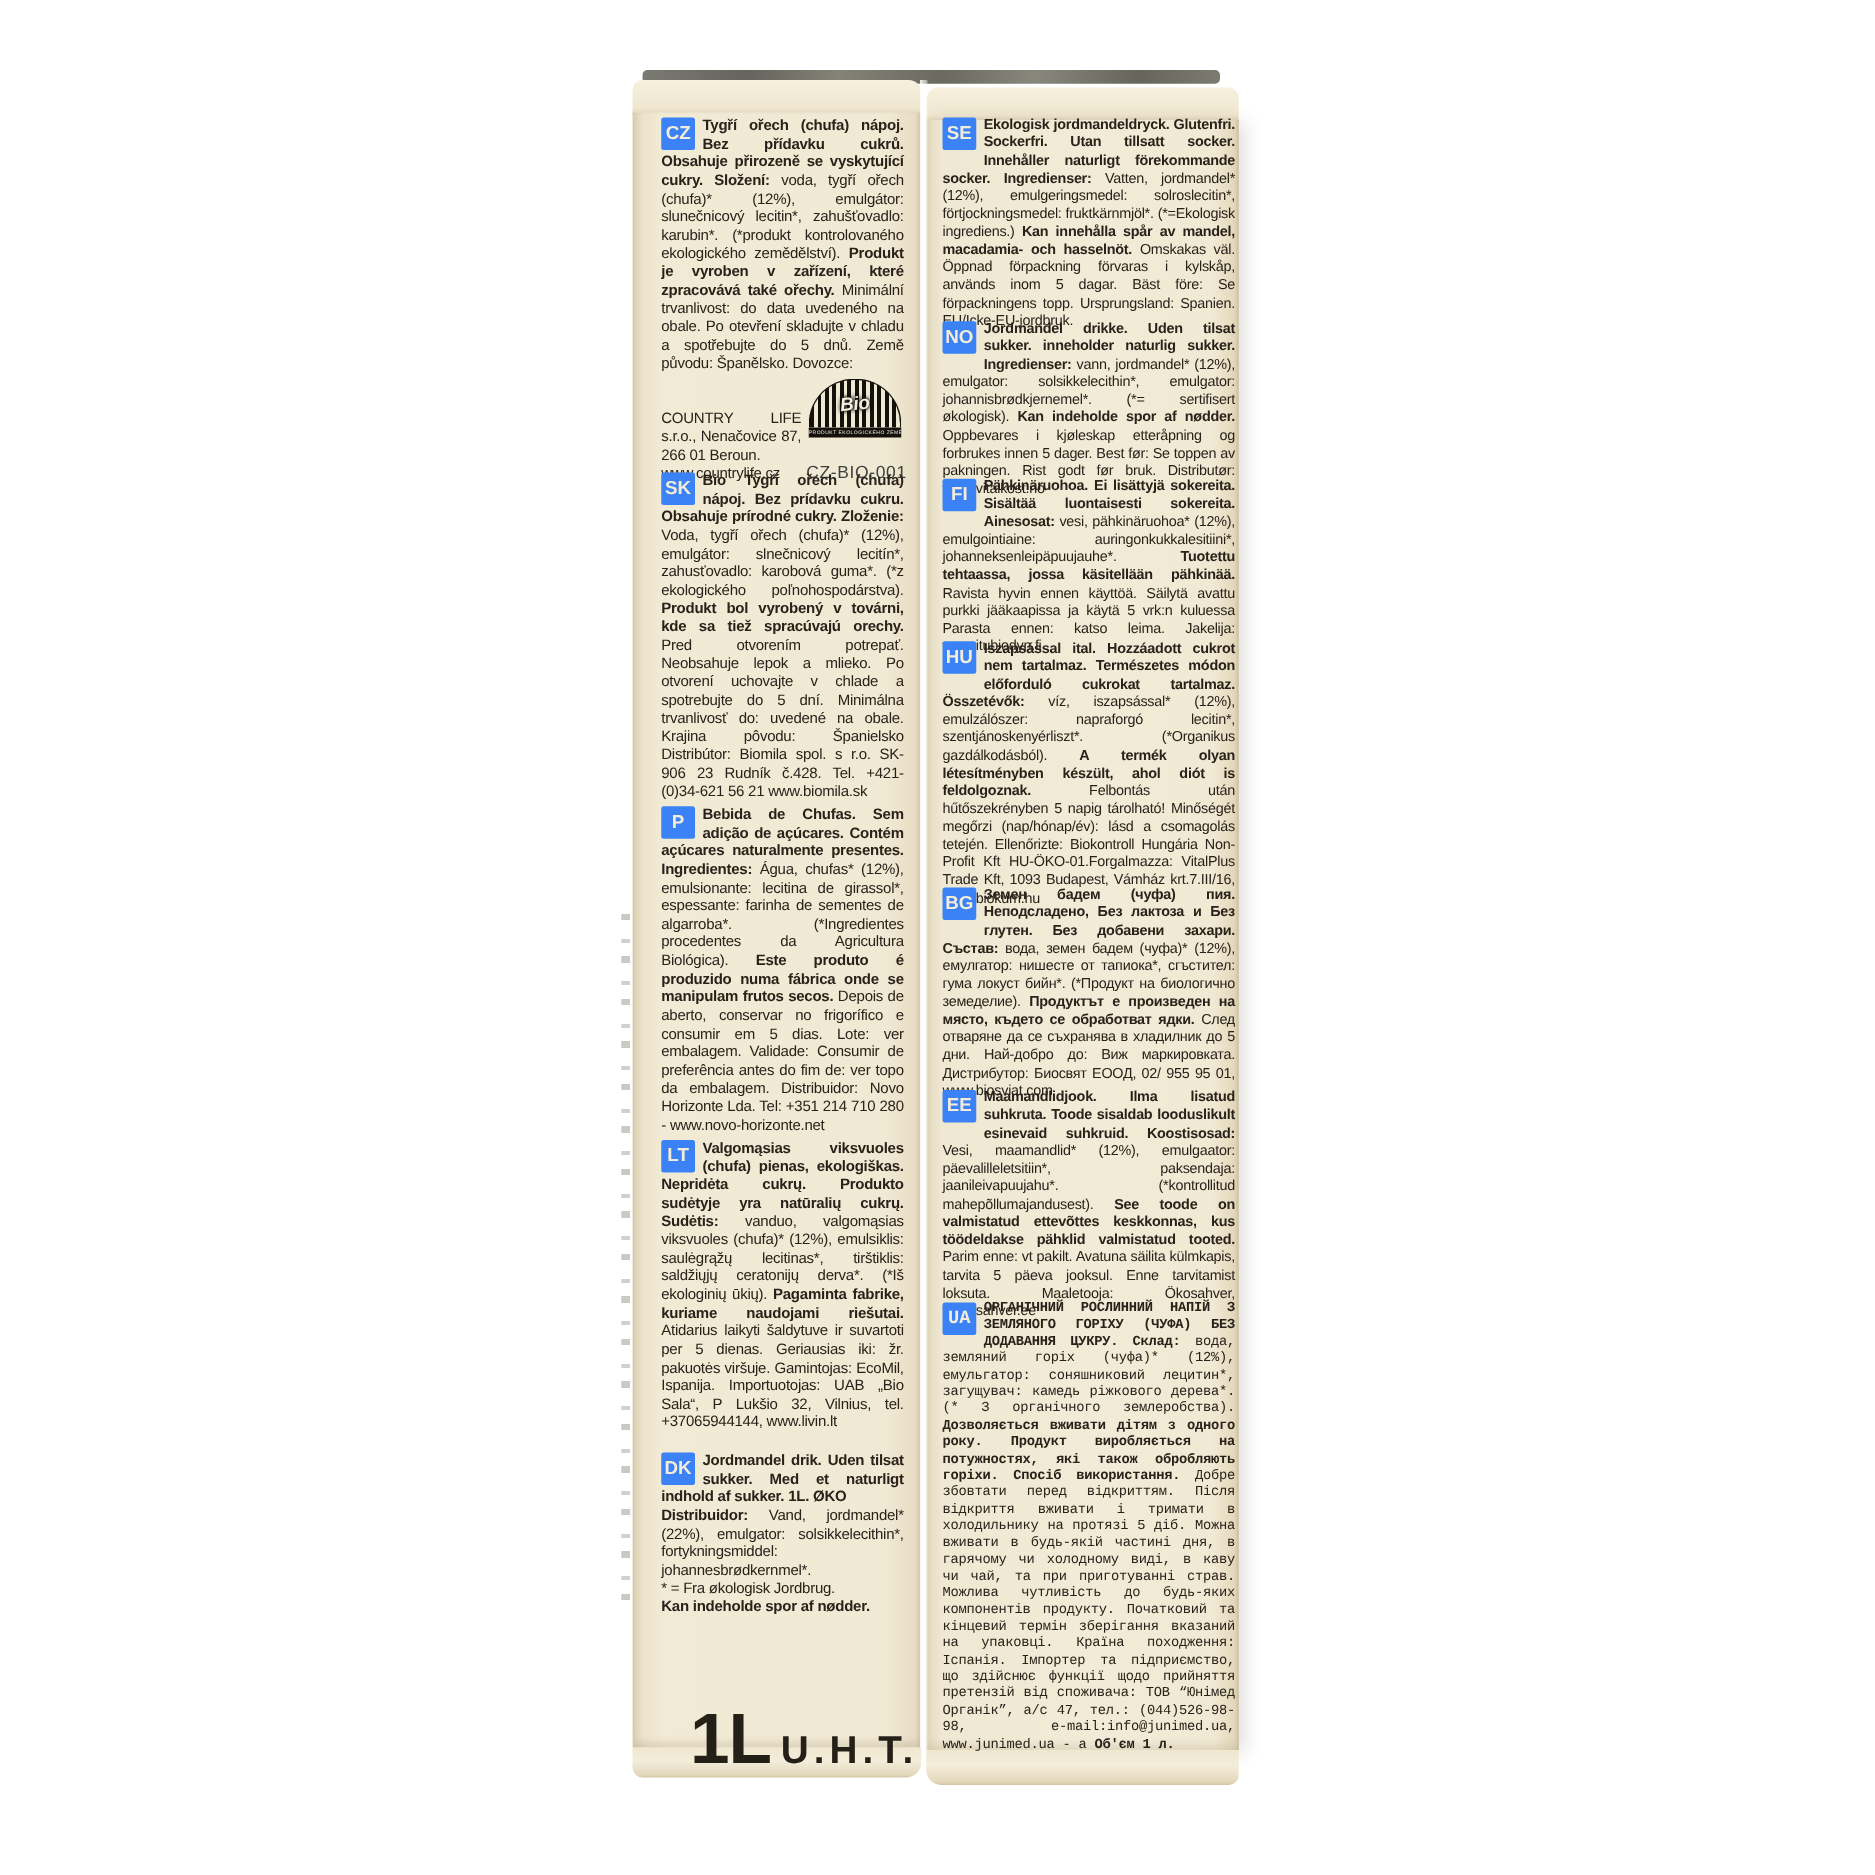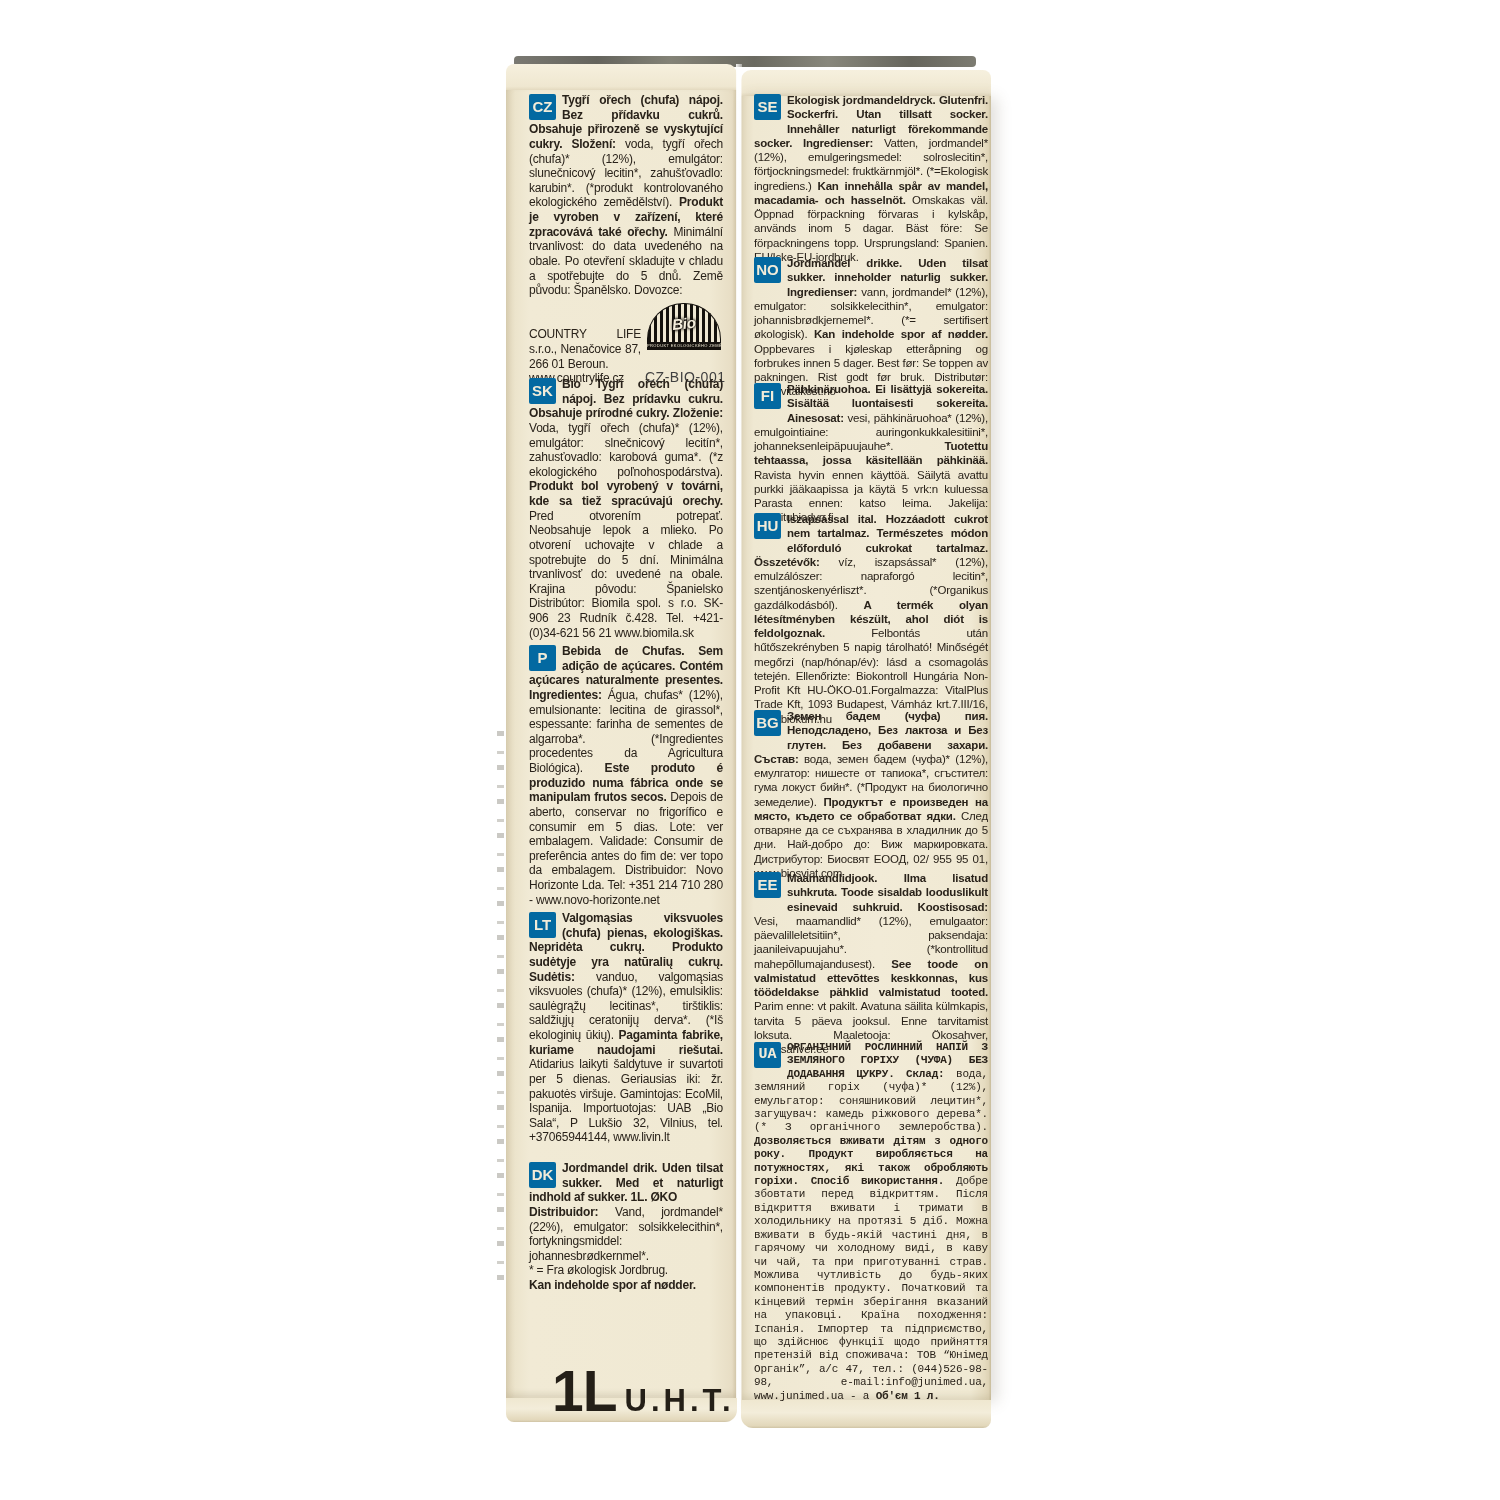--- a/index.html
+++ b/index.html
@@ -26,21 +26,21 @@
   .fold-bot.l{left:506px;top:1398px;width:231px;height:24px;border-radius:0 0 12px 8px;}
   .fold-bot.r{left:741px;top:1400px;width:250px;height:28px;border-radius:0 0 8px 12px;}
   
   .edge-marks{position:absolute;left:497px;top:720px;width:7px;height:560px;opacity:.45;
     background:repeating-linear-gradient(0deg,#8a877c 0 5px,transparent 5px 16px,#9a978c 16px 19px,transparent 19px 34px);}
   
   .block{position:absolute;text-align:justify;line-height:1.22;letter-spacing:-0.2px;}
   .block.colL{left:529px;width:194px;font-size:12px;}
   .block.colR{left:754px;width:234px;font-size:11.5px;line-height:1.24;}
   .block.ua{font-size:11px;line-height:1.22;font-family:Liberation Mono, monospace;}
-  .badge{float:left;width:27px;height:26px;margin:1px 6px 2px 0;background:#0369a1;color:#f2ecd9;
+  .badge{float:left;width:27px;height:26px;margin:1px 6px 2px 0;background:#3b82f6;color:#f2ecd9;
     font-weight:700;font-size:15px;line-height:26px;text-align:center;border-radius:2px;letter-spacing:0;}
   .btxt{white-space:pre-line;}
   .b{font-weight:700;}
   
   .cz-footer{display:flex;justify-content:space-between;align-items:flex-end;margin-top:1px;}
   .cz-addr{width:112px;white-space:pre-line;}
   .bio{width:78px;text-align:center;margin-top:4px;}
   .bio-arch{position:relative;width:72px;height:38px;margin:0 auto;border-radius:36px 36px 0 0;overflow:hidden;
     background:repeating-linear-gradient(90deg,#14110d 0 3px,#efe8d3 3px 6px);
     border:1px solid #14110d;border-bottom:none;}

